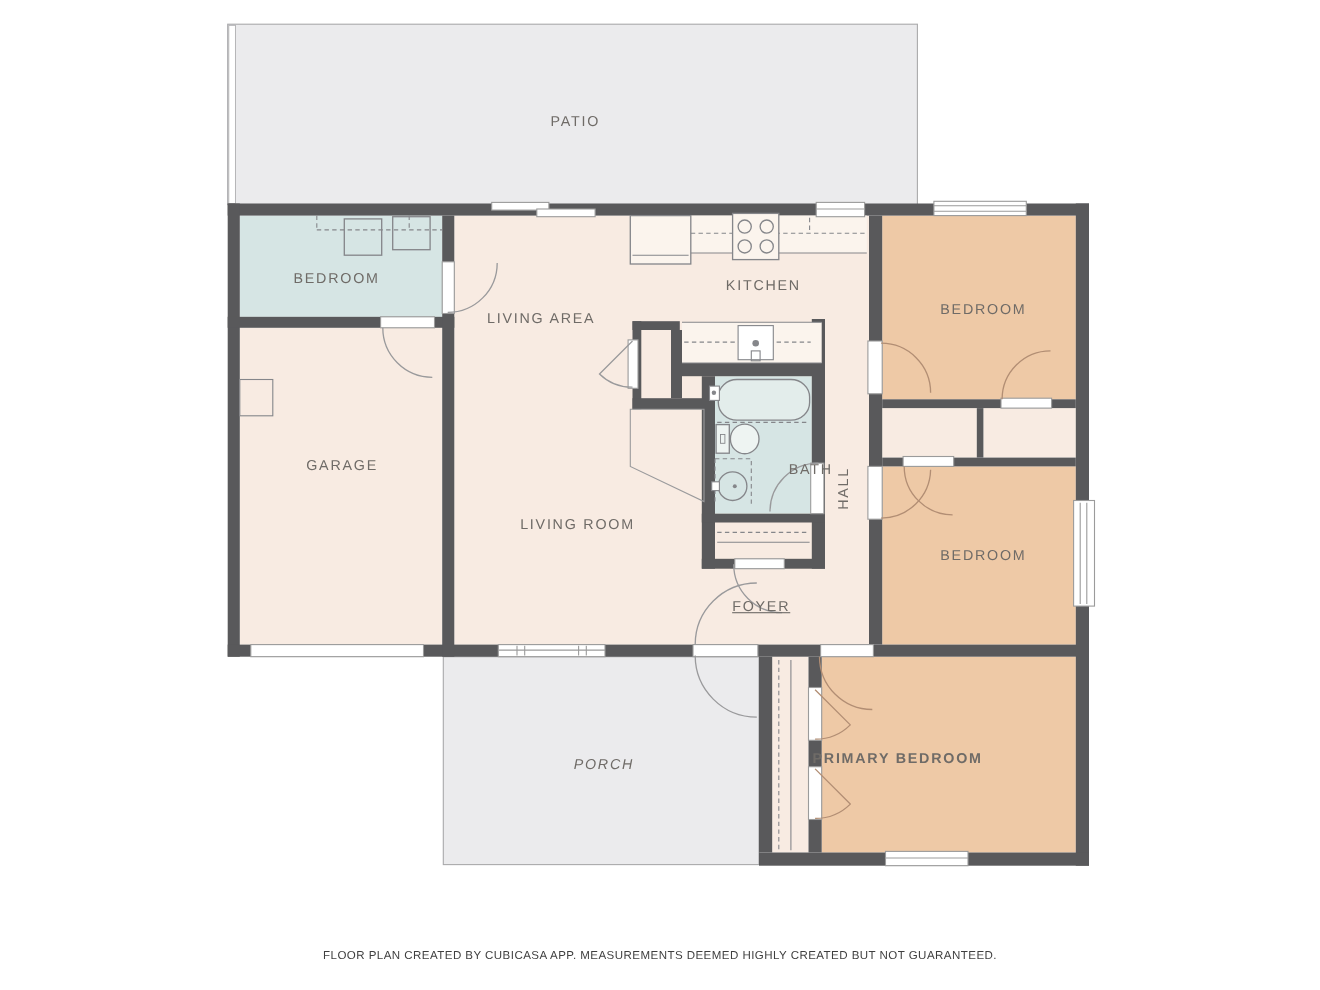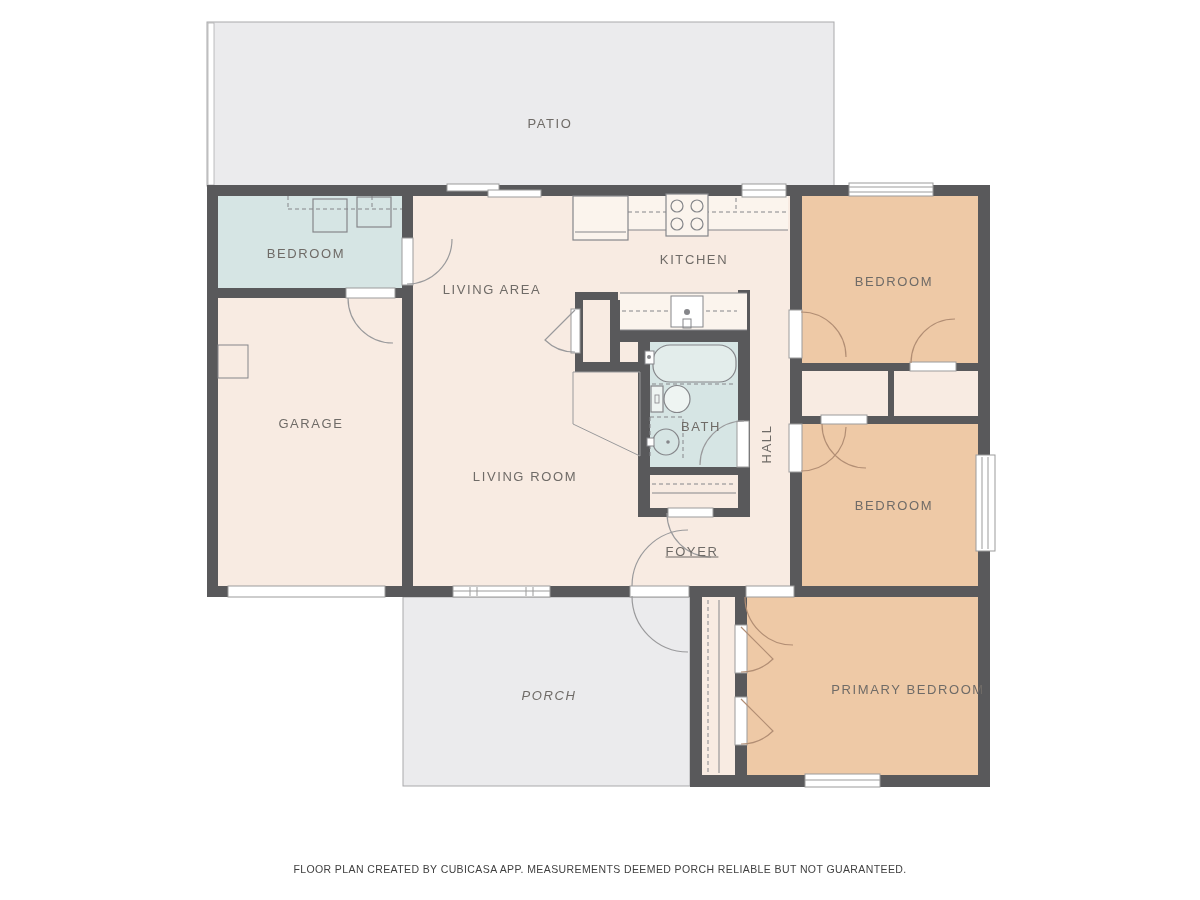--- a/index.html
+++ b/index.html
@@ -227,28 +227,28 @@
         <rect class="leaf" x="821" y="415" width="46" height="9"></rect>
         <path class="arcwarm" d="M822,424 A44,44 0 0 0 866,468"></path>
       </g>
       <g>
         <rect class="leaf" x="910" y="362" width="46" height="9"></rect>
         <path class="arcwarm" d="M911,363 A44,44 0 0 1 955,319"></path>
       </g>
     </g>
   </svg>
 
-  <span class="label" style="left:523px; top:123px;margin-left:27px;">PATIO</span>
+  <span class="label" style="left:523px; top:110px;">PATIO</span>
   <span class="label" style="left:306px; top:253px;">BEDROOM</span>
   <span class="label" style="left:492px; top:289px;">LIVING AREA</span>
   <span class="label" style="left:694px; top:259px;">KITCHEN</span>
   <span class="label" style="left:894px; top:281px;">BEDROOM</span>
   <span class="label" style="left:311px; top:423px;text-align:center;">GARAGE</span>
   <span class="label" style="left:525px; top:476px;">LIVING ROOM</span>
-  <span class="label" style="left:701px; top:426px;">BATH</span>
+  <span class="label" style="left:737px; top:426px;">BATH</span>
   <span class="label rot" style="left:766px; top:444px;">HALL</span>
   <span class="label" style="left:894px; top:505px;">BEDROOM</span>
   <span class="label" style="left:692px; top:551px;text-decoration:underline;">FOYER</span>
-  <span class="label" style="left:908px; top:689px;">PRIMARY BEDROOM</span>
+  <span class="label" style="left:816px; top:689px;font-weight:bold;">PRIMARY BEDROOM</span>
   <span class="label" style="left:549px; top:695px;font-style:italic;">PORCH</span>
 
-  <div class="disclaimer">FLOOR PLAN CREATED BY CUBICASA APP. MEASUREMENTS DEEMED PORCH RELIABLE BUT NOT GUARANTEED.</div>
+  <div class="disclaimer">FLOOR PLAN CREATED BY CUBICASA APP. MEASUREMENTS DEEMED HIGHLY CREATED BUT NOT GUARANTEED.</div>
 </div>
 
 </body></html>

